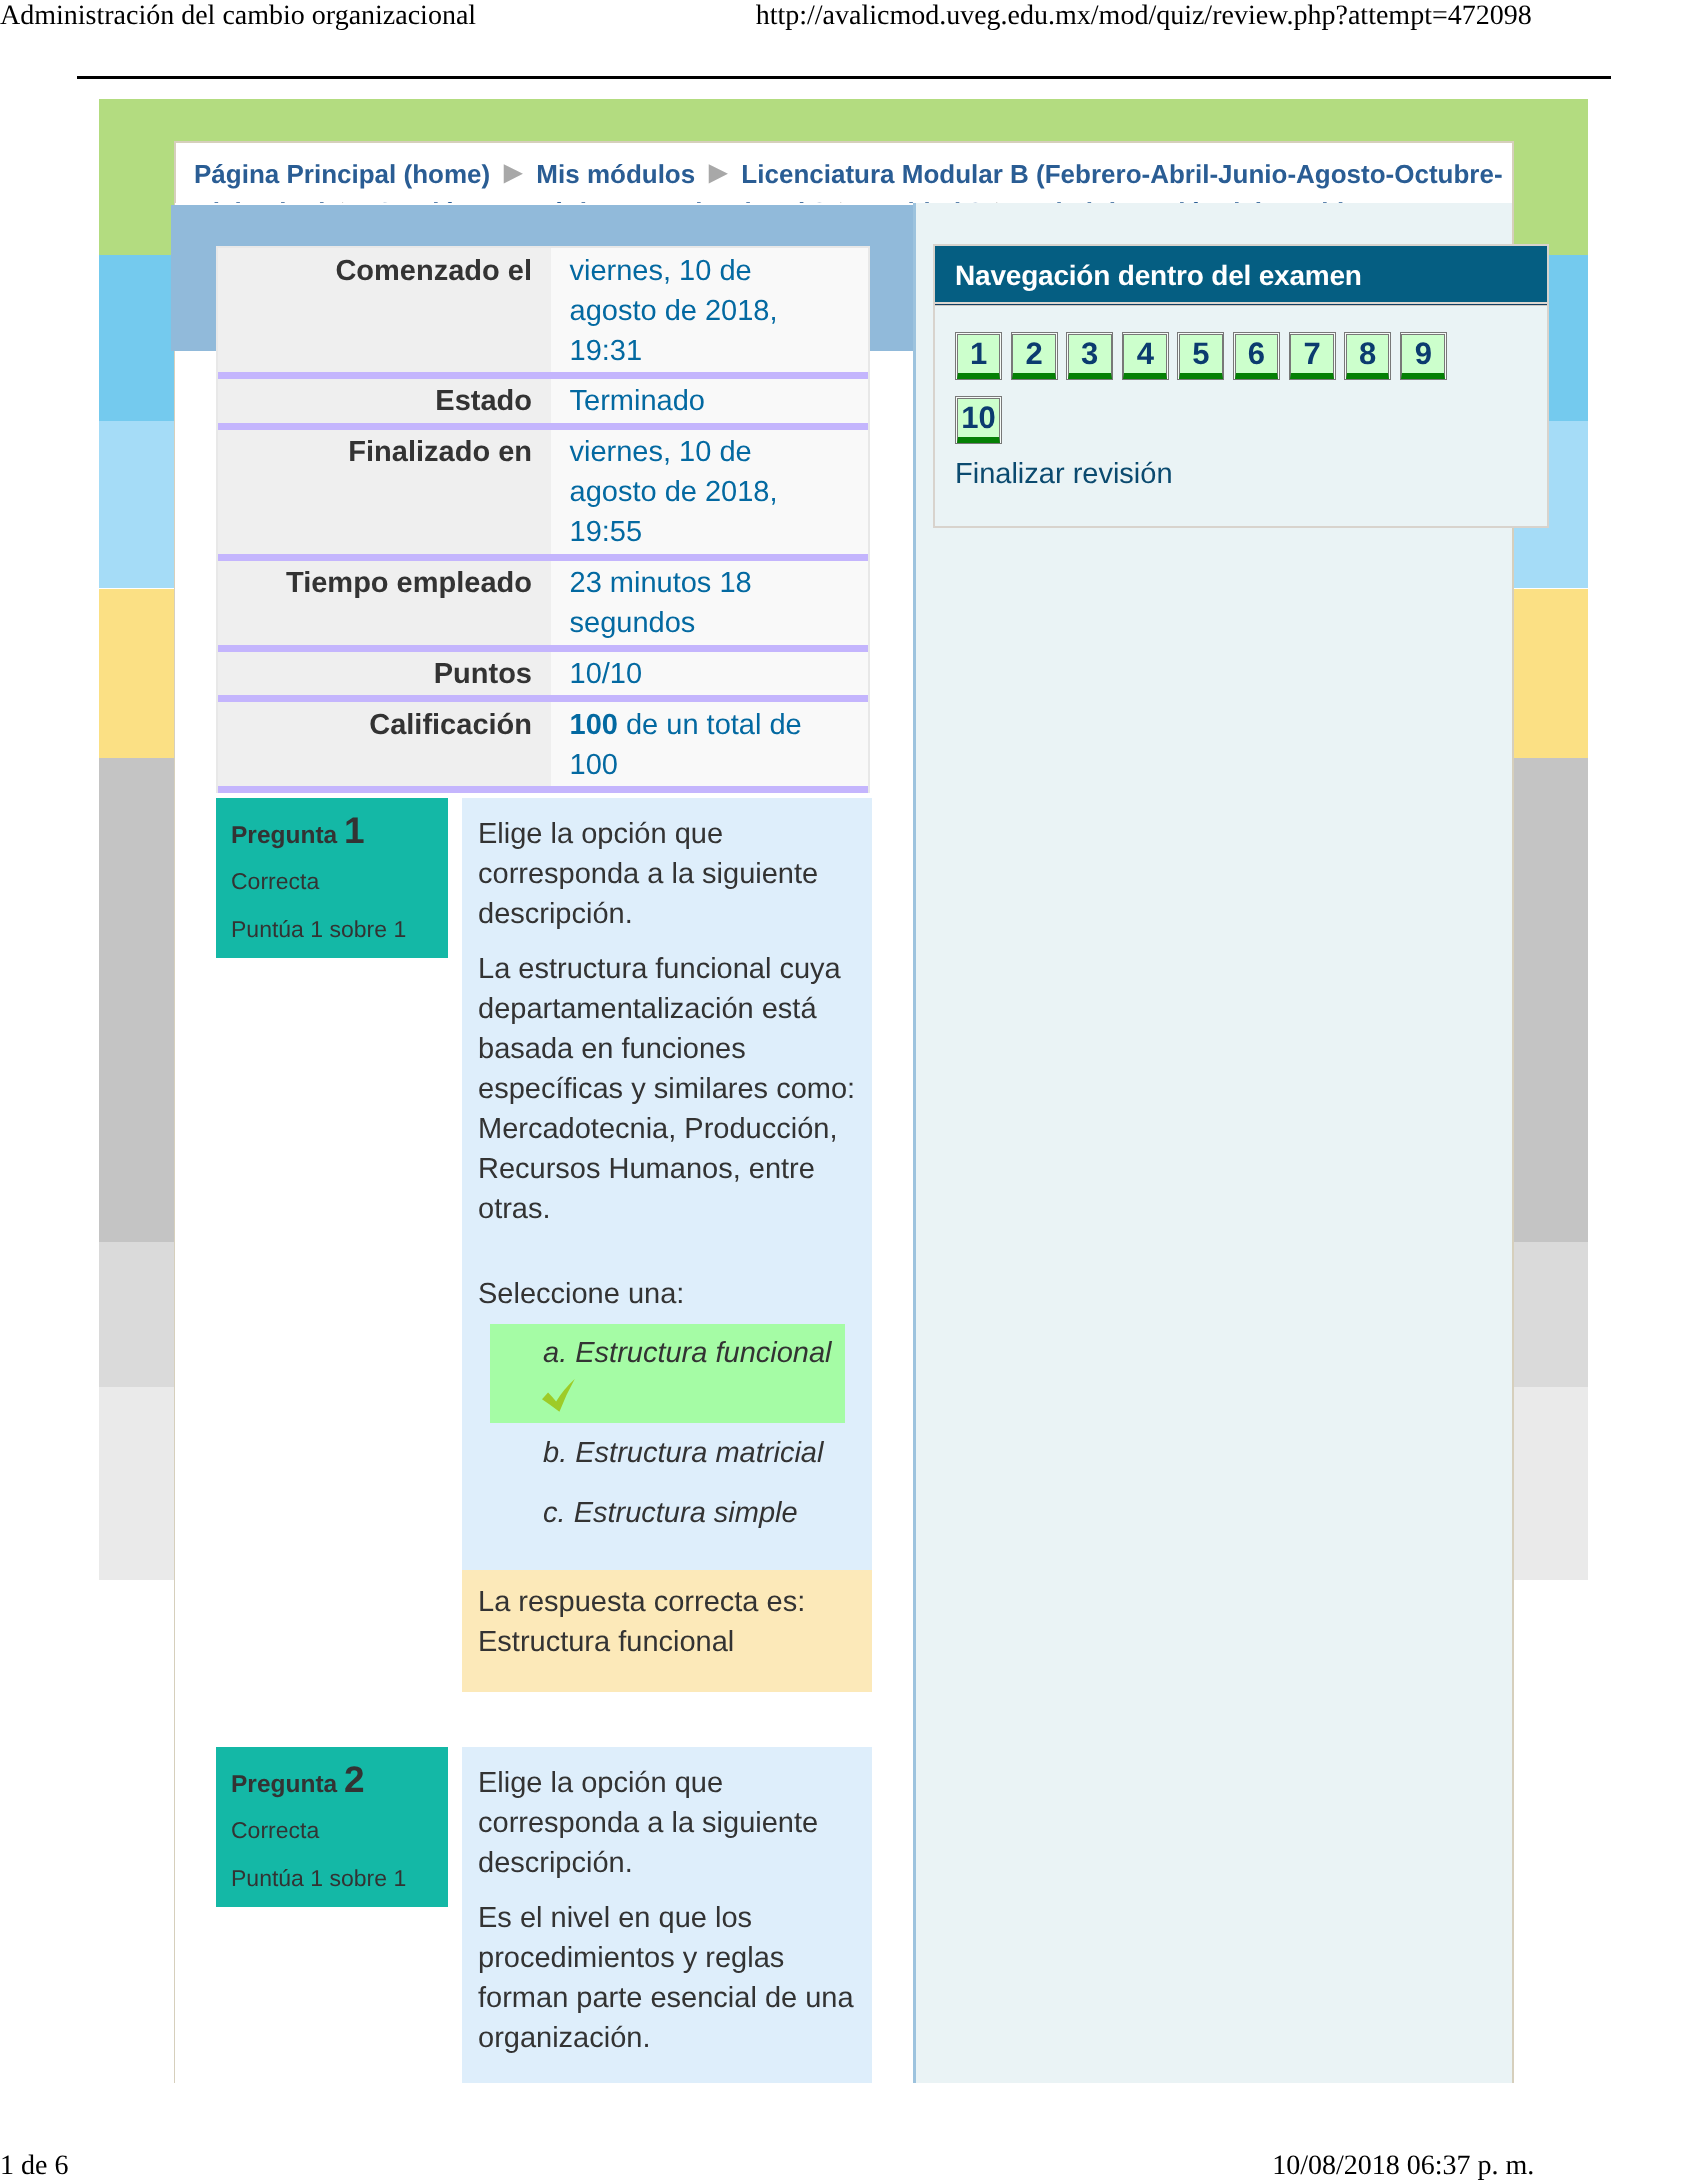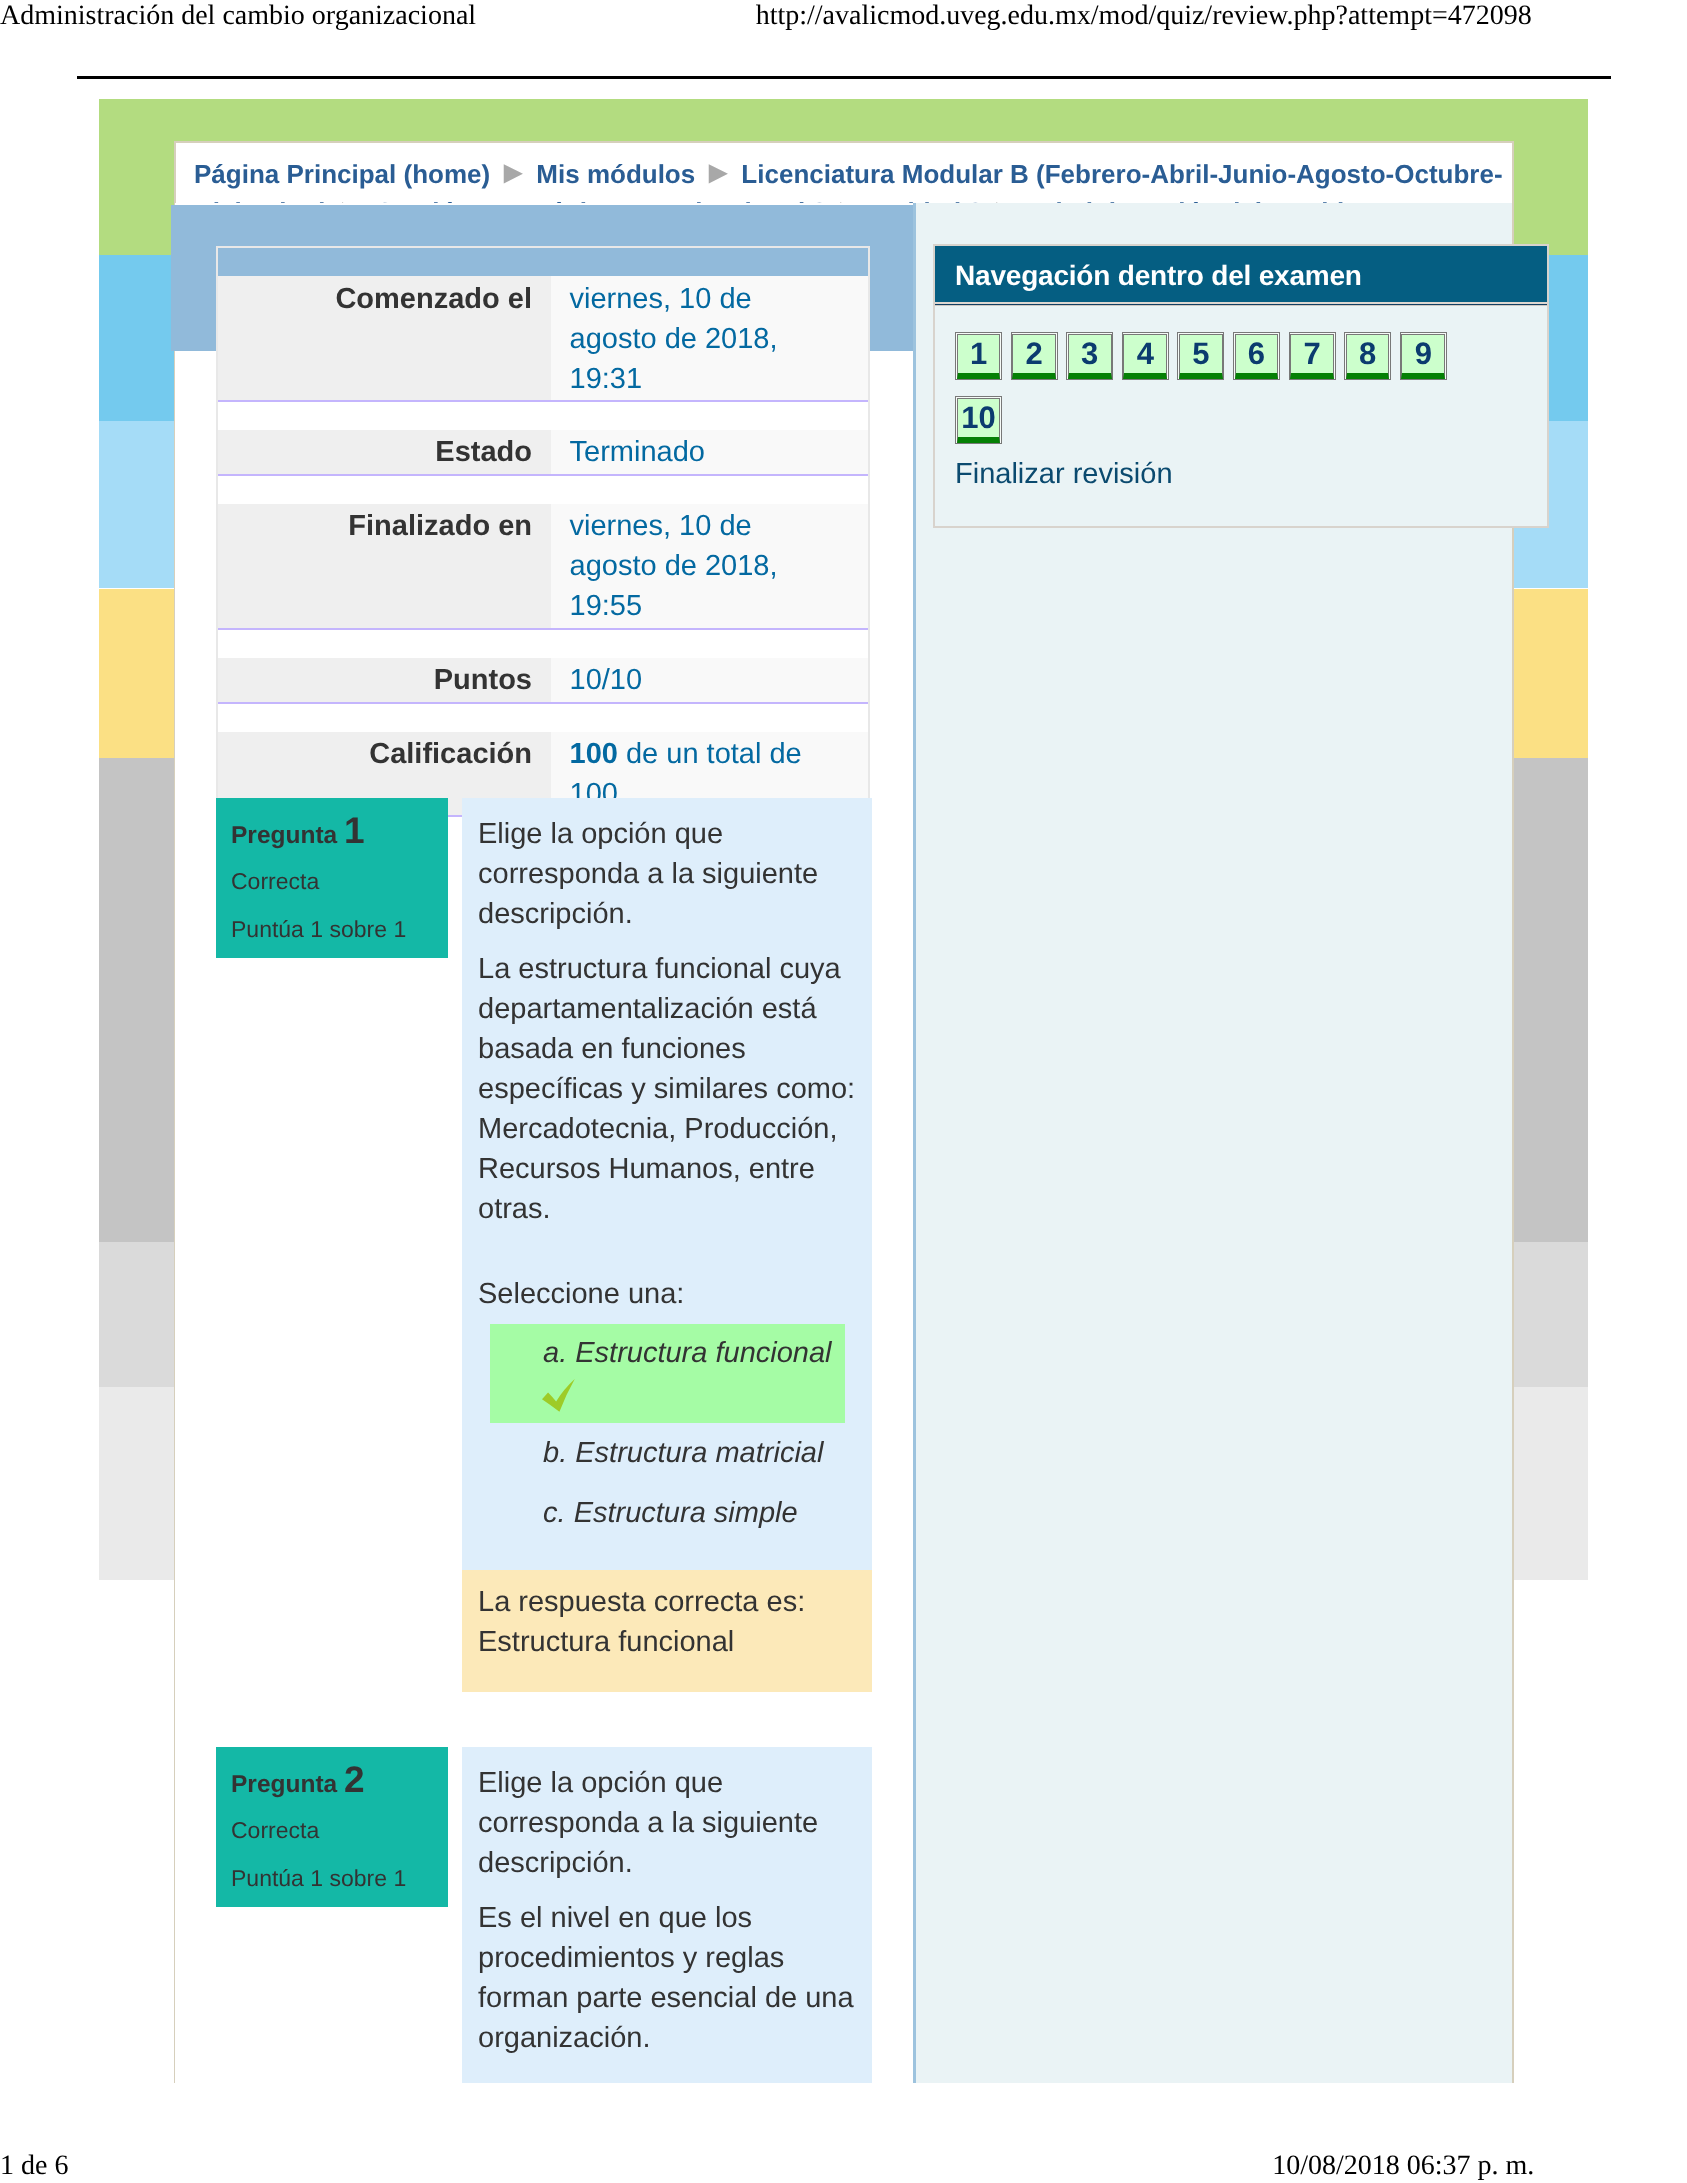--- a/index.html
+++ b/index.html
@@ -38,21 +38,21 @@
   
   .maincol{position:absolute;left:175px;top:203px;width:739px;background:#fff;height:1880px;}
   .colhdr{position:absolute;left:171px;top:205px;width:745px;height:146px;background:#91bada;}
 
   
   .coldiv{position:absolute;left:913px;top:203px;width:2.6px;height:1880px;background:#9dc3de;}
 
   
   .sumtable{position:absolute;left:216px;top:246px;width:654px;
     border:2px solid #e8e8e8;border-bottom:none;box-sizing:border-box;font-size:29px;}
-  .sumtable .row{display:flex;border-bottom:2px solid #c4b5fd;margin-top:28px;}
+  .sumtable .row{display:flex;border-bottom:7px solid #c4b5fd;}
   .sumtable .k{width:333px;box-sizing:border-box;background:#efefef;
     text-align:right;font-weight:bold;color:#333;padding:2.6px 19px 1.3px 0;line-height:40px;}
   .sumtable .v{width:317px;box-sizing:border-box;background:#f9f9f9;color:#0369a1;
     padding:2.6px 34px 1.3px 18.5px;line-height:40px;}
   .sumtable .v b{font-weight:bold;}
 
   
   .qinfo{position:absolute;background:#14b8a6;width:232px;box-sizing:border-box;
     padding:16px 15px 12.6px 15px;font-size:23px;color:#333;}
   .qinfo .t{font-weight:bold;font-size:24.5px;line-height:33px;}
@@ -140,20 +140,24 @@
     </div>
     <div class="row">
       <div class="k">Estado</div>
       <div class="v">Terminado</div>
     </div>
     <div class="row">
       <div class="k">Finalizado en</div>
       <div class="v">viernes, 10 de agosto de 2018, 19:55</div>
     </div>
     <div class="row">
+      <div class="k">Tiempo empleado</div>
+      <div class="v">23 minutos 18 segundos</div>
+    </div>
+    <div class="row">
       <div class="k">Puntos</div>
       <div class="v">10/10</div>
     </div>
     <div class="row">
       <div class="k">Calificación</div>
       <div class="v"><b>100</b><span> de un total de 100</span></div>
     </div>
   </div>
 
   <div class="qinfo" style="left:216px;top:798px;">

